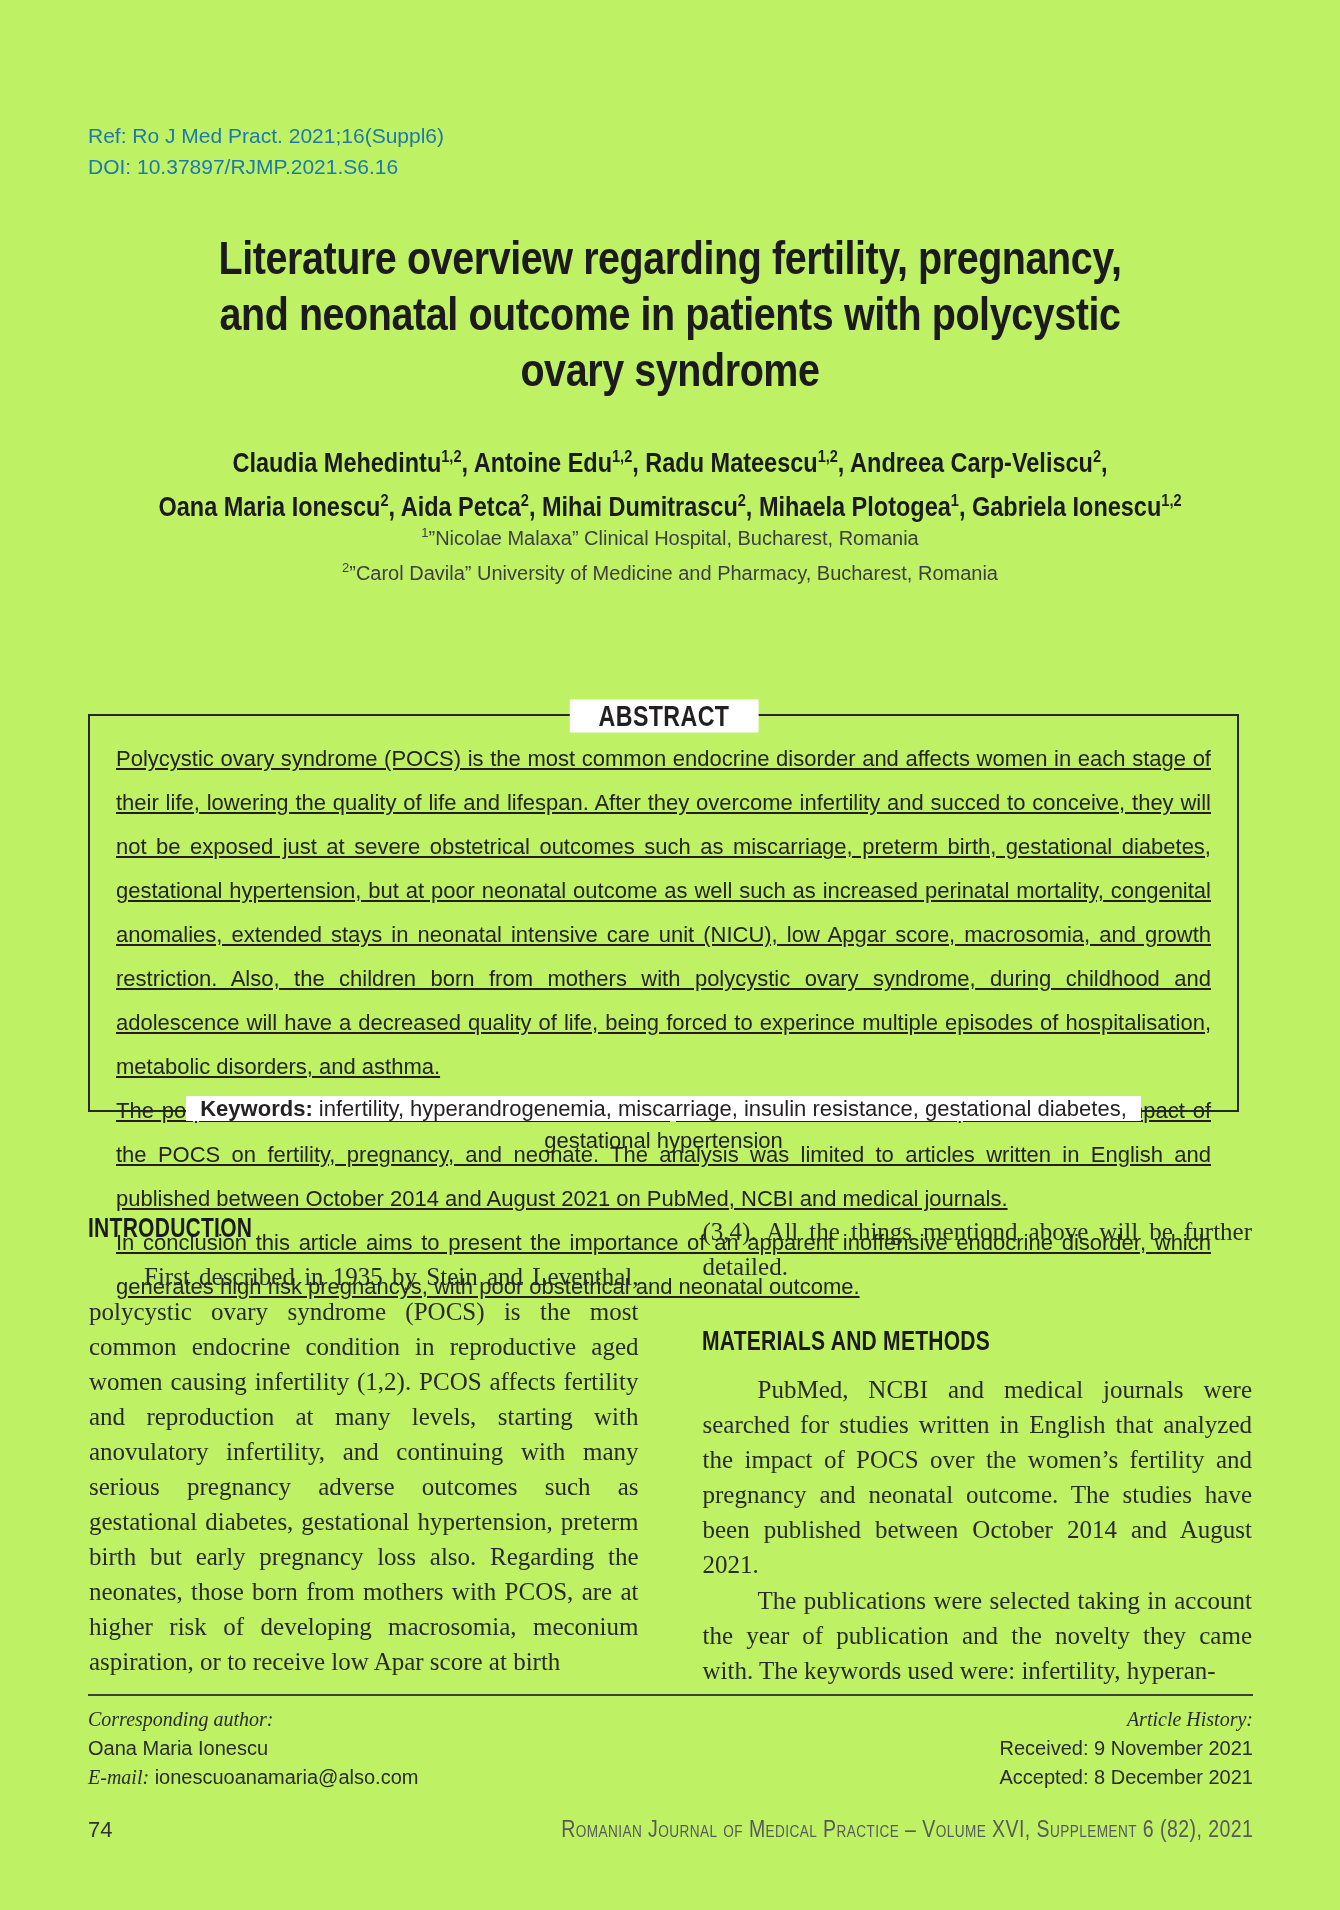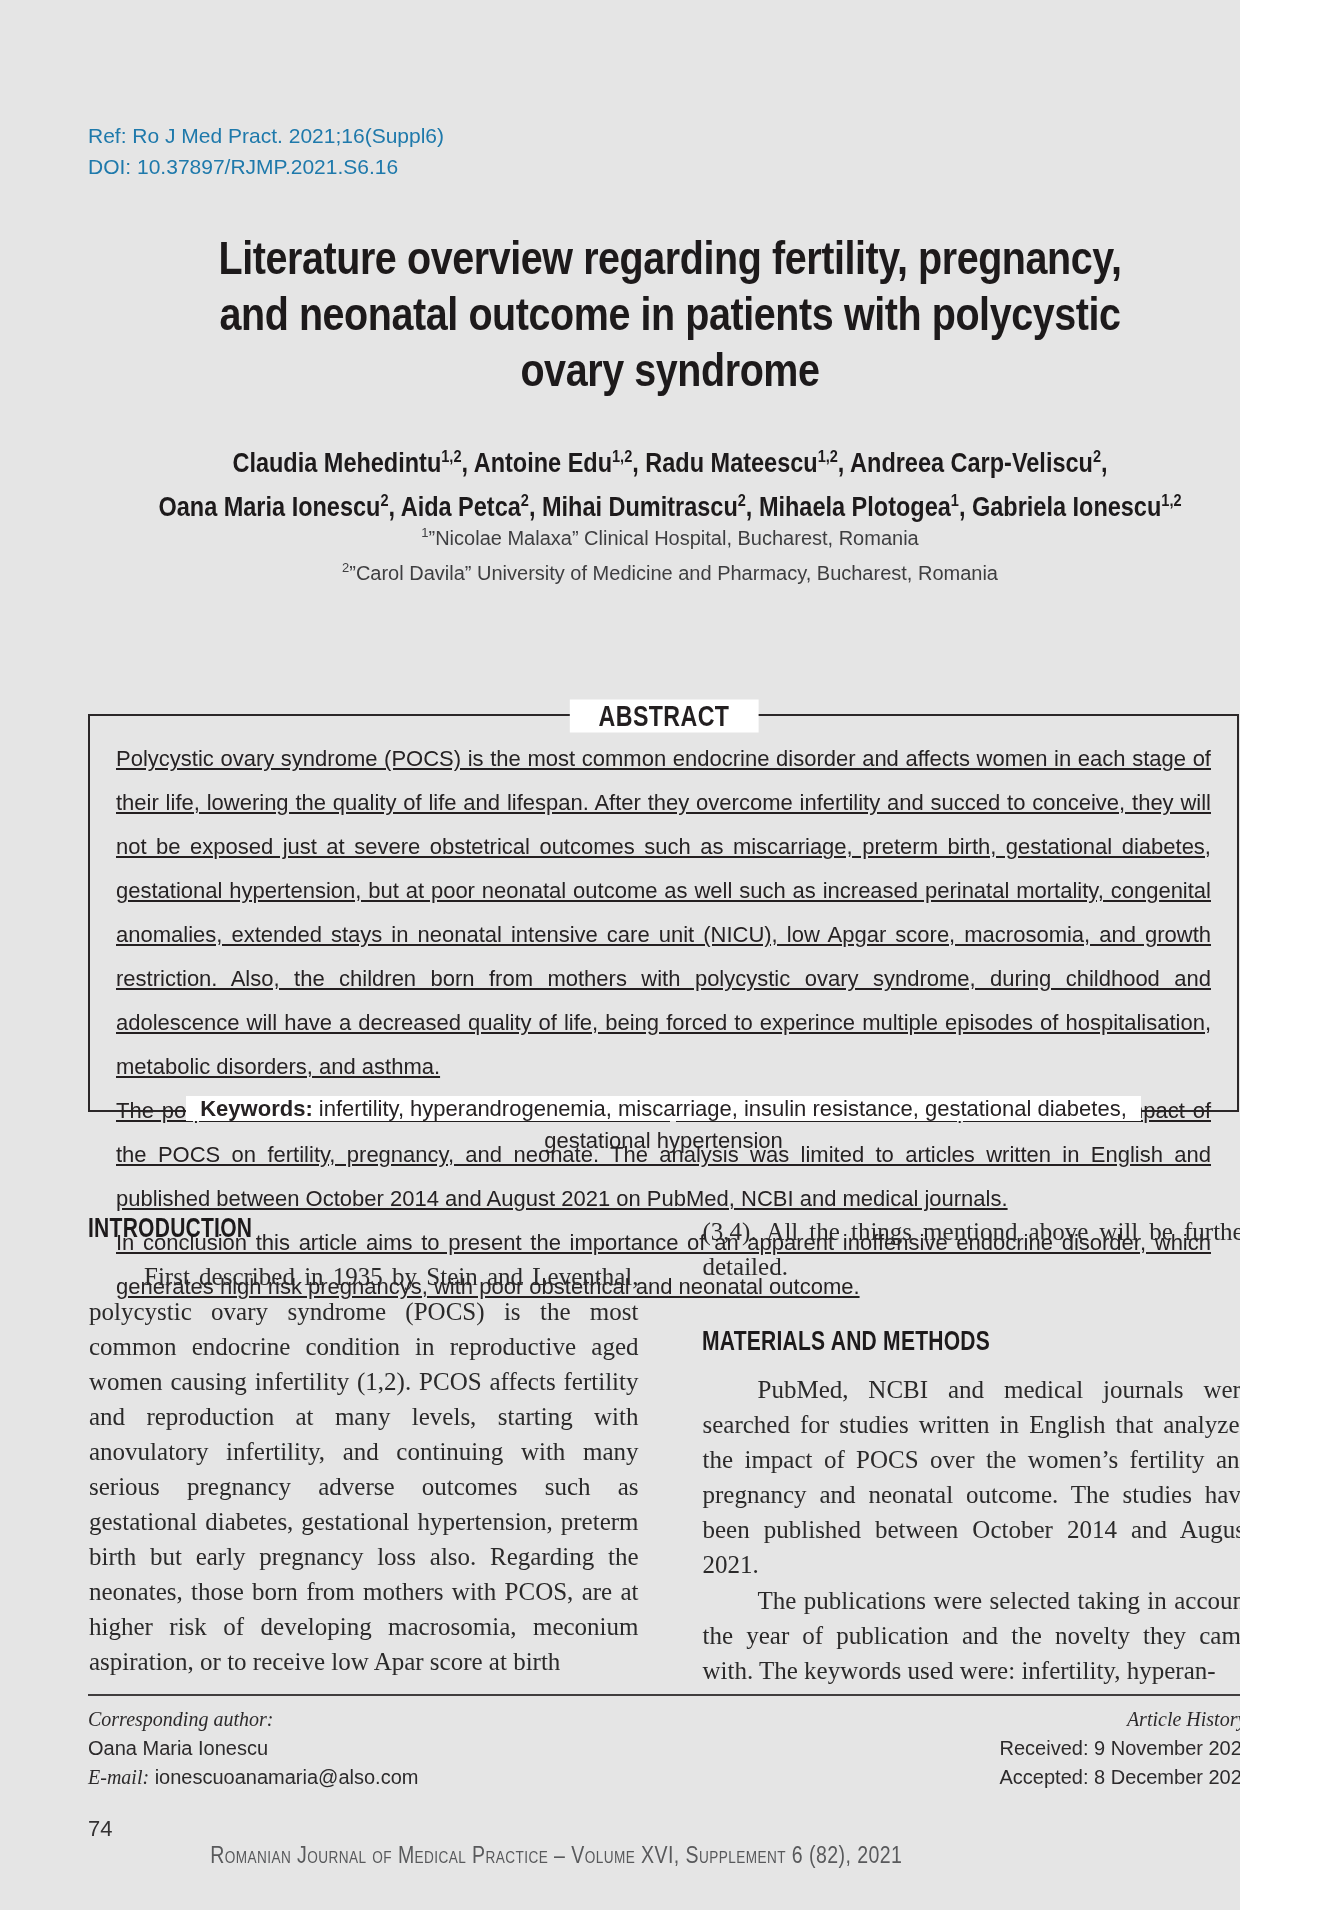--- a/index.html
+++ b/index.html
@@ -1,20 +1,20 @@
 <!DOCTYPE html>
 <html><head>
 <meta charset="utf-8">
 <style>
   html, body { margin: 0; padding: 0; background: #ffffff; }
   .page {
     position: relative;
-    width: 1240px;
+    width: 1340px;
     height: 1910px;
-    background: #e5e5e5;
+    background: #bef264;
     font-family: "Liberation Sans", sans-serif;
     color: #231f20;
     overflow: hidden;
   }
 
   
   .ref-block {
     position: absolute;
     left: 88px;
     top: 120px;
@@ -168,21 +168,20 @@
   .italic { font-style: italic; font-family: Liberation Serif, serif; }
 
   .bottom-row {
     position: absolute;
     left: 88px;
     top: 1816px;
     width: 1165px;
     display: flex;
     justify-content: space-between;
     align-items: baseline;
-    flex-direction: column;
   }
   .page-num { font-size: 22px; color: #333132; }
   .journal-line {
     font-size: 23px;
     color: #58595b;
     font-variant: small-caps;
     letter-spacing: 0.5px;
     white-space: nowrap;
     transform: scaleX(0.85);
     transform-origin: right center;

